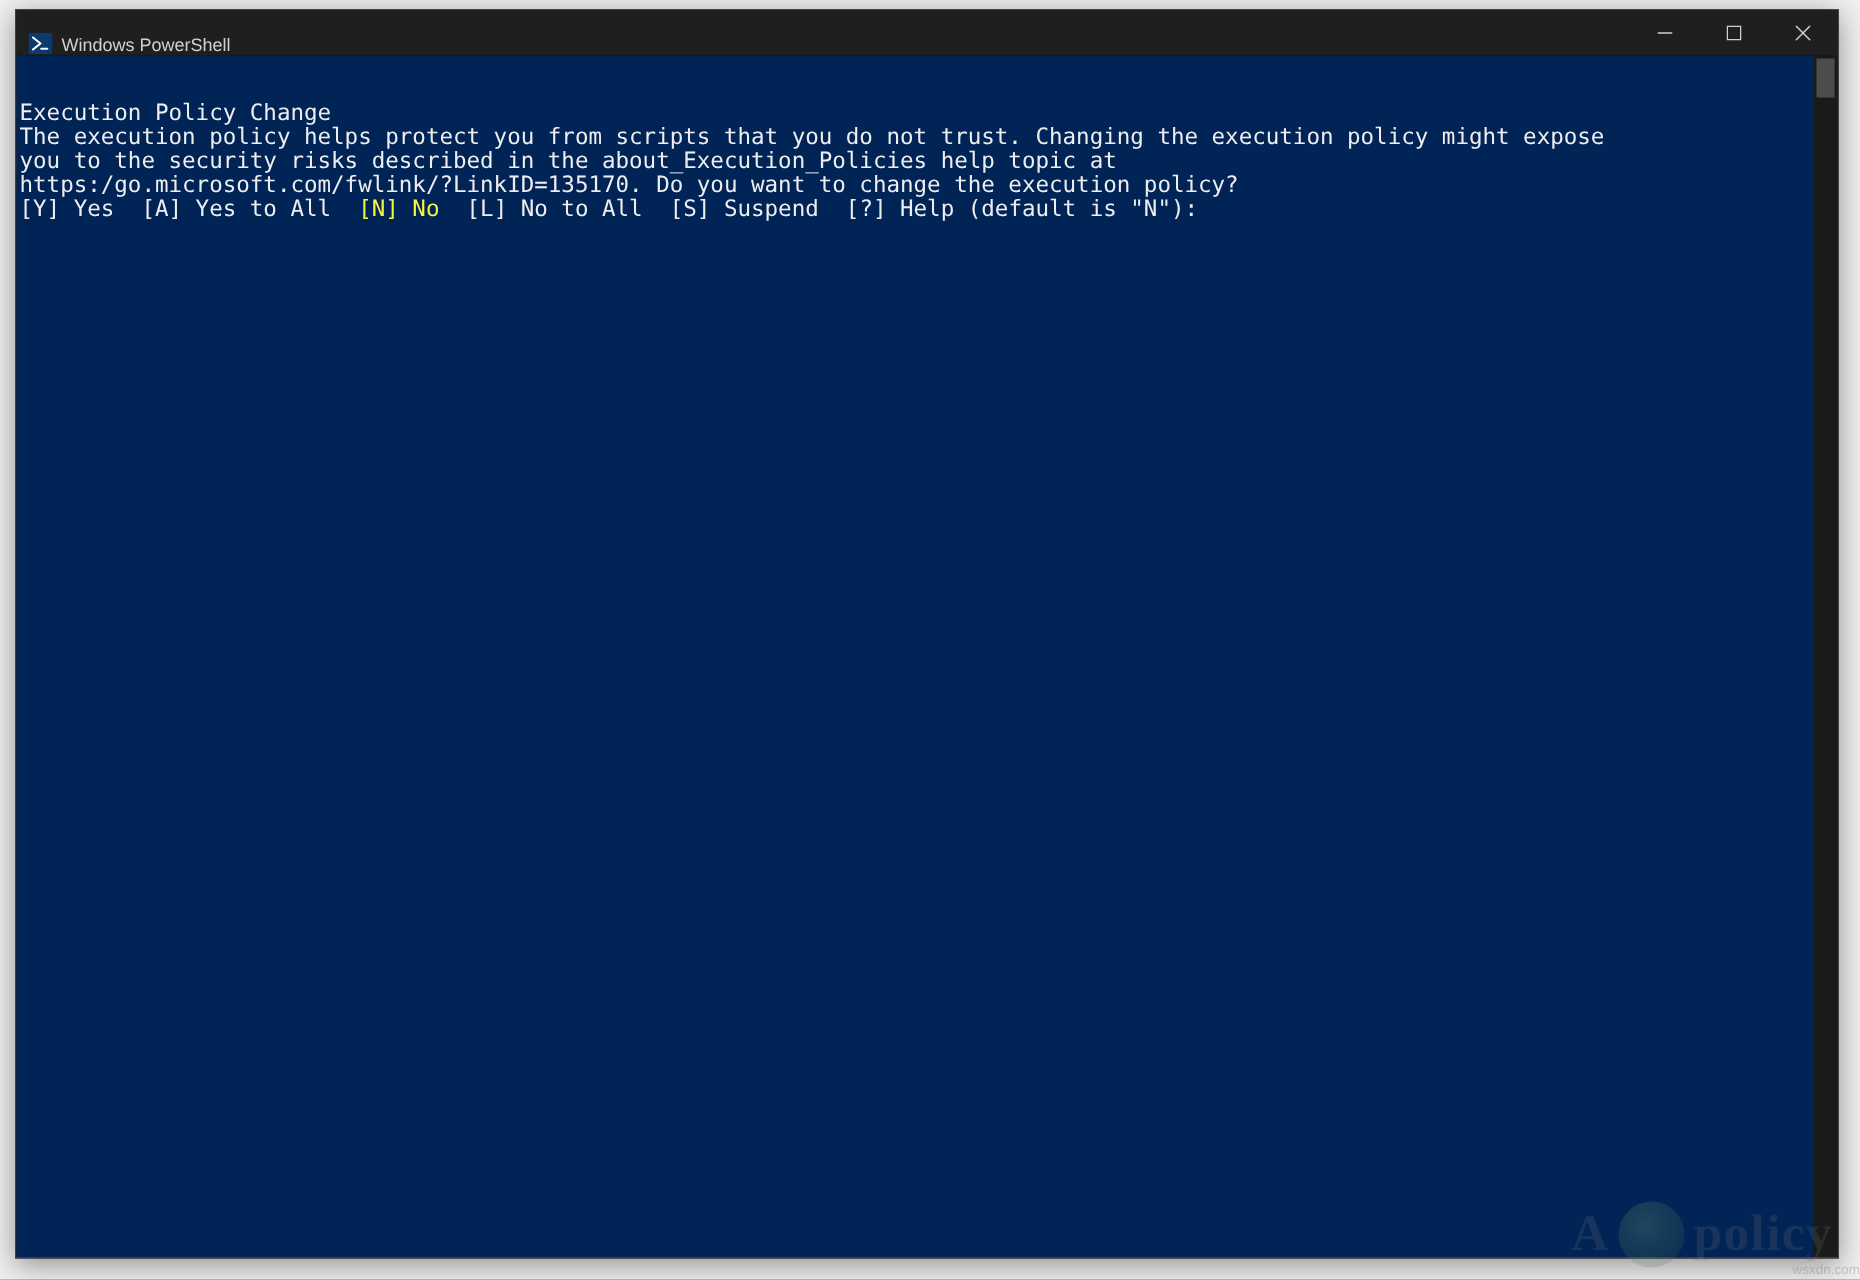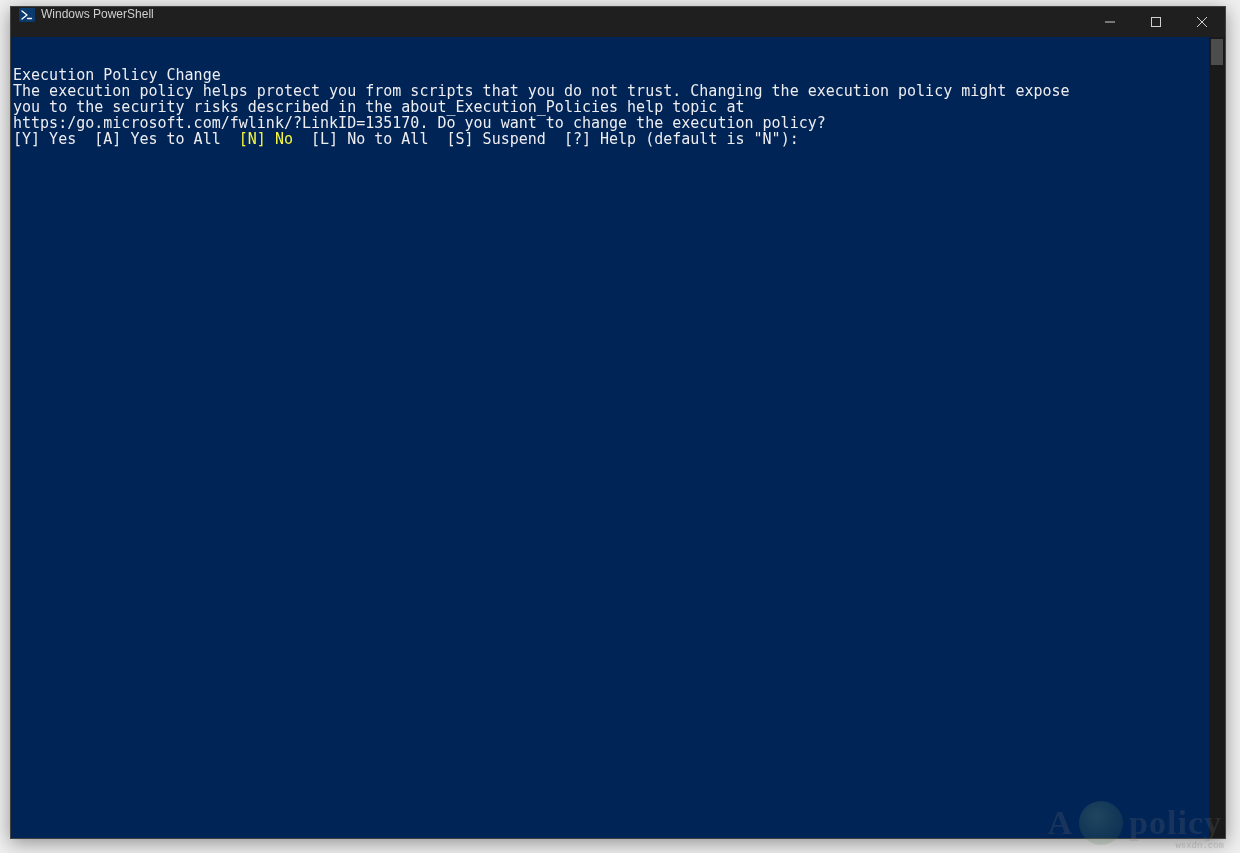--- a/index.html
+++ b/index.html
@@ -11,21 +11,21 @@
     background: #0c0c0c;
     border: 1px solid #414141;
     box-shadow: 0 4px 18px rgba(0,0,0,0.4);
     display: flex;
     flex-direction: column;
   }
   .titlebar {
     height: 30px;
     background: #1f1f1f;
     display: flex;
-    align-items: flex-start;
+    align-items: flex-end;
     color: #d0d0d0;
     font-size: 12px;
     user-select: none;
   }
   .titlebar .icon {
     width: 16px; height: 16px;
     margin: 0 6px 0 8px;
     display: flex; align-items: center; justify-content: center;
   }
   .titlebar .title { flex: 0 0 auto; }
@@ -76,24 +76,24 @@
     gap: 6px;
   }
   .watermark .avatar {
     width: 44px; height: 44px;
     border-radius: 50%;
     background: radial-gradient(circle at 40% 35%, rgba(120,170,120,0.25), rgba(50,80,50,0.15));
     position: relative;
   }
   .source-label {
     position: absolute;
-    right: 16px; bottom: 2px;
+    right: 0; bottom: 2px;
     font-size: 9px;
     color: rgba(120,120,120,0.35);
-    font-family: Liberation Mono, monospace;
+    font-family: Liberation Sans, sans-serif;
     pointer-events: none;
   }
 </style>
 </head>
 <body>
 
 <div class="window">
 
   <div class="titlebar">
     <span class="icon">

